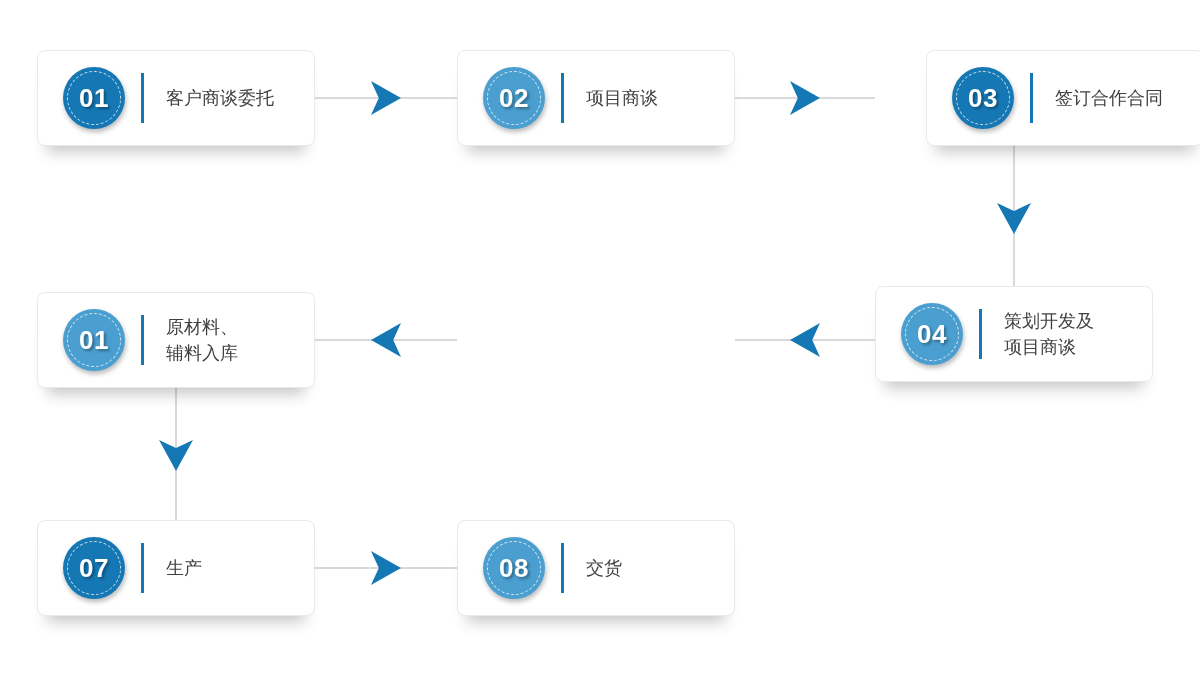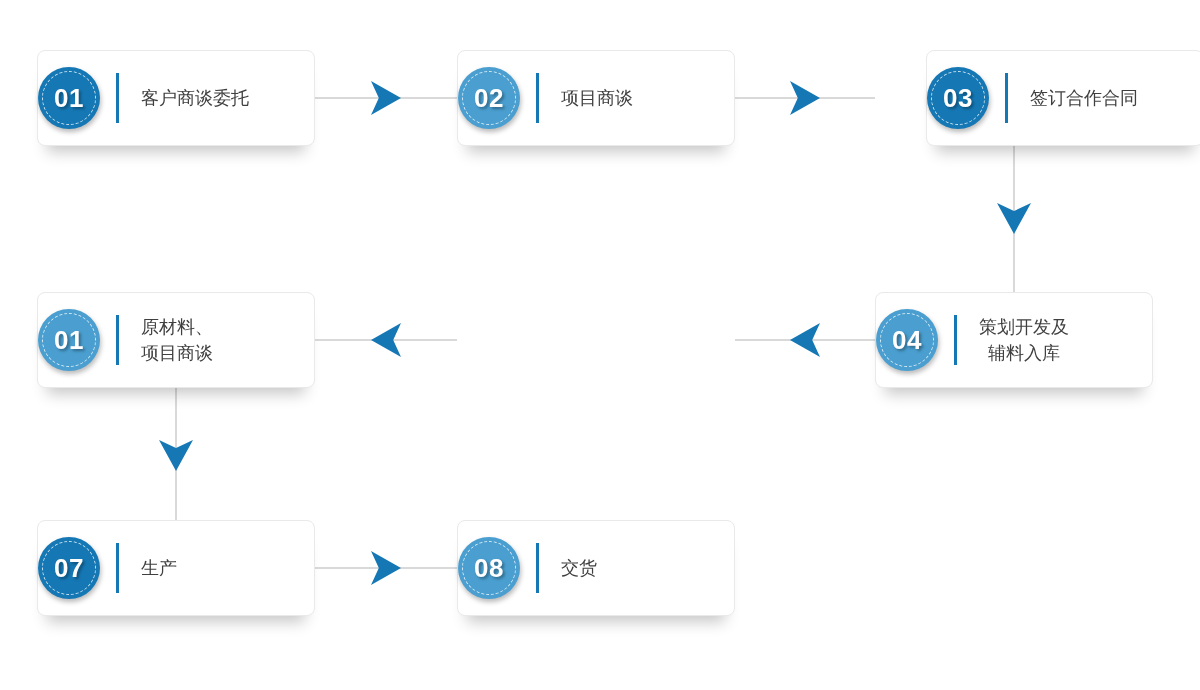--- a/index.html
+++ b/index.html
@@ -48,20 +48,21 @@
   .card {
     position: absolute;
     width: 278px;
     height: 96px;
     background: var(--card-background);
     border: 1px solid #e9e9e9;
     border-radius: 8px;
     box-shadow: 0 16px 14px -10px rgba(0, 0, 0, 0.22);
     display: flex;
     align-items: center;
+    padding-left: 25px;
   }
 
   .circle {
     position: relative;
     width: 62px;
     height: 62px;
     border-radius: 50%;
     flex: 0 0 62px;
     display: flex;
     align-items: center;
@@ -95,21 +96,20 @@
     margin-left: 16px;
     flex: 0 0 3px;
   }
 
   .label {
     margin-left: 22px;
     font-size: 18px;
     line-height: 1.45;
     color: var(--label-text);
     white-space: pre-line;
-    text-align: center;
   }
 </style>
 </head>
 <body>
 
 <div class="canvas">
 
   <div class="hline" style="left:315px; top:97px;  width:142px"></div>
   <div class="hline" style="left:735px; top:97px;  width:140px"></div>
   <div class="vline" style="left:1013px; top:146px; height:146px"></div>
@@ -146,39 +146,39 @@
 
   <div class="card" style="left:926px; top:50px">
     <div class="circle" data-tone="dark">
       <div class="ring"></div>
       <span class="num">03</span>
     </div>
     <div class="divider"></div>
     <div class="label">签订合作合同</div>
   </div>
 
-  <div class="card" style="left:875px; top:292px">
+  <div class="card" style="left:875px; top:286px">
     <div class="circle" data-tone="light">
       <div class="ring"></div>
       <span class="num">04</span>
     </div>
     <div class="divider"></div>
     <div class="label">策划开发及
-辅料入库</div>
+项目商谈</div>
   </div>
 
 
   <div class="card" style="left:37px; top:292px">
     <div class="circle" data-tone="light">
       <div class="ring"></div>
       <span class="num">01</span>
     </div>
     <div class="divider"></div>
     <div class="label">原材料、
-项目商谈</div>
+辅料入库</div>
   </div>
 
   <div class="card" style="left:37px; top:520px">
     <div class="circle" data-tone="dark">
       <div class="ring"></div>
       <span class="num">07</span>
     </div>
     <div class="divider"></div>
     <div class="label">生产</div>
   </div>

